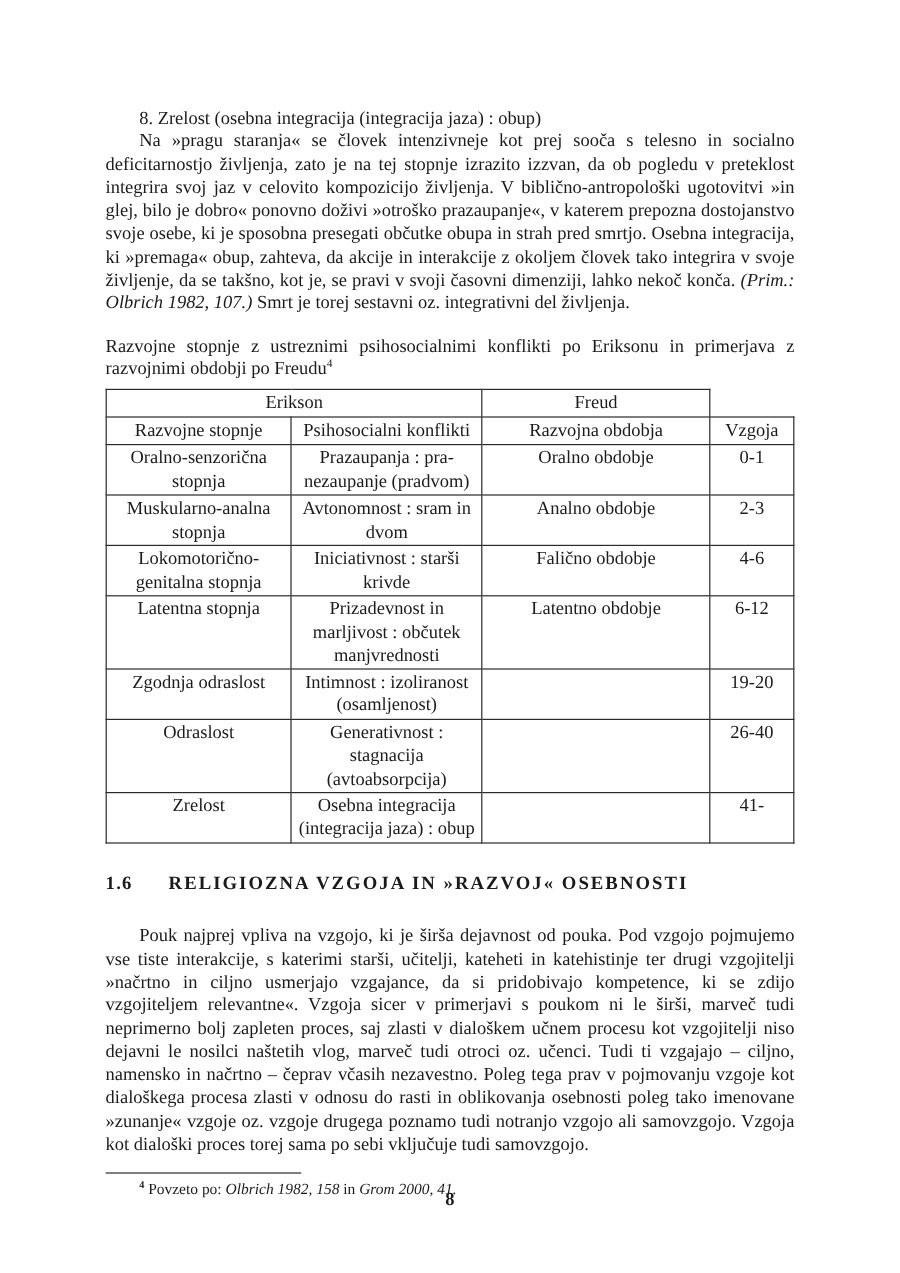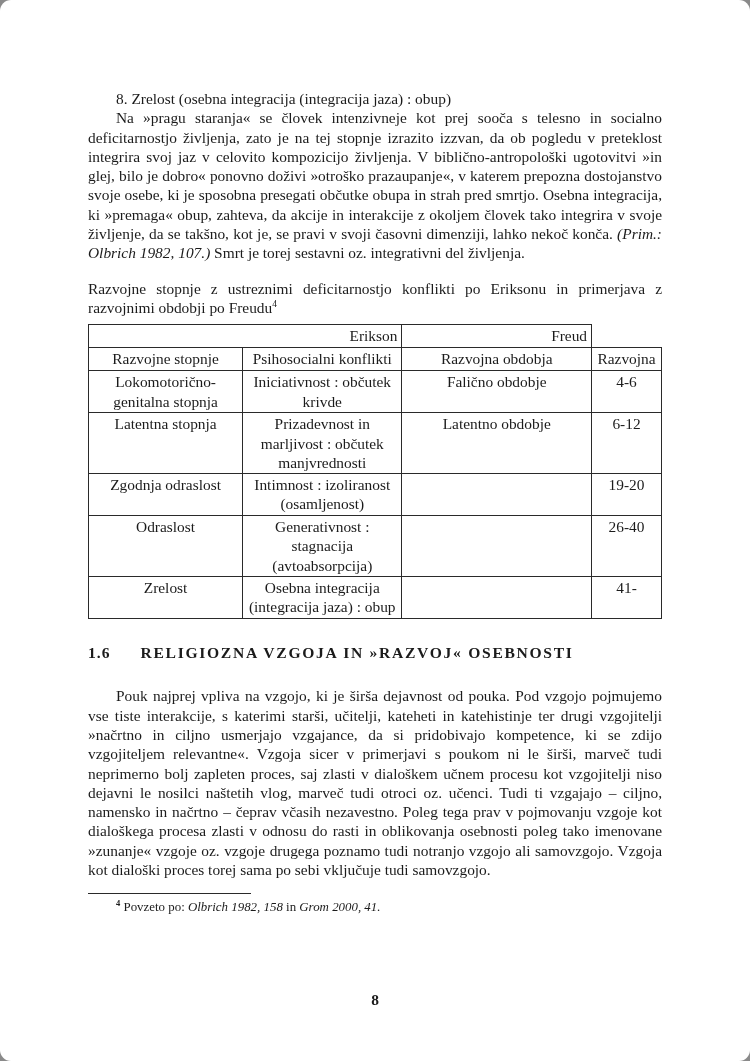--- a/index.html
+++ b/index.html
@@ -8,41 +8,40 @@
     width:750px;height:1061px;
     margin:0 auto;
     background:#ffffff;
     color:#1b1b1b;
     font-family:"Liberation Serif", serif;
     font-size:15.4px;
     line-height:19.3px;
     box-sizing:border-box;
     padding:89px 88px 0 88px;
     overflow:hidden;
-    border-radius:11px;
   }
   p{margin:0;text-align:justify;}
   .first-indent{text-indent:28px;}
   .table-intro{margin-top:16px;}
   sup.fn-ref{font-size:9.5px;line-height:0;vertical-align:super;}
   table.dev-table{
     width:100%;
     border-collapse:collapse;
     table-layout:fixed;
     margin-top:7px;
     font-size:15.4px;
   }
   table.dev-table td{
     border:1px solid #2a2a2a;
     text-align:center;
     vertical-align:top;
     padding:1px 4px;
     line-height:19.3px;
   }
-  table.dev-table td.grp{height:20px;text-align:right;}
+  table.dev-table td.grp{height:20px;}
   table.dev-table td.colhdr{height:20px;}
   table.dev-table td.notch{border:none;}
   table.dev-table td.datacell{height:39px;}
   .section-heading{
     margin:24px 0 0 0;
     font-size:15.6px;
     font-weight:bold;
     letter-spacing:1.7px;
   }
   .section-number{margin-right:30px;letter-spacing:1px;}
@@ -72,44 +71,56 @@
 </style>
 </head>
 <body>
 
 <div class="page">
 
   <p class="first-indent">8. Zrelost (osebna integracija (integracija jaza) : obup)</p>
 
   <p class="first-indent"><span>Na »pragu staranja« se človek intenzivneje kot prej sooča s telesno in socialno deficitarnostjo življenja, zato je na tej stopnje izrazito izzvan, da ob pogledu v preteklost integrira svoj jaz v celovito kompozicijo življenja. V biblično-antropološki ugotovitvi »in glej, bilo je dobro« ponovno doživi »otroško prazaupanje«, v katerem prepozna dostojanstvo svoje osebe, ki je sposobna presegati občutke obupa in strah pred smrtjo. Osebna integracija, ki »premaga« obup, zahteva, da akcije in interakcije z okoljem človek tako integrira v svoje življenje, da se takšno, kot je, se pravi v svoji časovni dimenziji, lahko nekoč konča. </span><span class="it">(Prim.: Olbrich 1982, 107.)</span><span> Smrt je torej sestavni oz. integrativni del življenja.</span></p>
 
-  <p class="table-intro"><span>Razvojne stopnje z ustreznimi deficitarnostjo konflikti po Eriksonu in primerjava z razvojnimi obdobji po Freudu</span><sup class="fn-ref">4</sup></p>
+  <p class="table-intro"><span>Razvojne stopnje z ustreznimi psihosocialnimi konflikti po Eriksonu in primerjava z razvojnimi obdobji po Freudu</span><sup class="fn-ref">4</sup></p>
 
   <table class="dev-table">
     <colgroup>
       <col style="width:26.9%">
       <col style="width:27.8%">
       <col style="width:33.1%">
       <col style="width:12.2%">
     </colgroup>
     <tbody>
       <tr>
         <td class="grp" colspan="2">Erikson</td>
         <td class="grp">Freud</td>
         <td class="notch"></td>
       </tr>
       <tr>
         <td class="colhdr">Razvojne stopnje</td>
         <td class="colhdr">Psihosocialni konflikti</td>
         <td class="colhdr">Razvojna obdobja</td>
-        <td class="colhdr">Razvojna</td>
+        <td class="colhdr">Vzgoja</td>
+      </tr>
+      <tr>
+        <td class="datacell">Oralno-senzorična stopnja</td>
+        <td class="datacell">Prazaupanja : pra-nezaupanje (pradvom)</td>
+        <td class="datacell">Oralno obdobje</td>
+        <td class="datacell">0-1</td>
+      </tr>
+      <tr>
+        <td class="datacell">Muskularno-analna stopnja</td>
+        <td class="datacell">Avtonomnost : sram in dvom</td>
+        <td class="datacell">Analno obdobje</td>
+        <td class="datacell">2-3</td>
       </tr>
       <tr>
         <td class="datacell">Lokomotorično-genitalna stopnja</td>
-        <td class="datacell">Iniciativnost : občutek krivde</td>
+        <td class="datacell">Iniciativnost : starši krivde</td>
         <td class="datacell">Falično obdobje</td>
         <td class="datacell">4-6</td>
       </tr>
       <tr>
         <td class="datacell">Latentna stopnja</td>
         <td class="datacell">Prizadevnost in marljivost : občutek manjvrednosti</td>
         <td class="datacell">Latentno obdobje</td>
         <td class="datacell">6-12</td>
       </tr>
       <tr>

